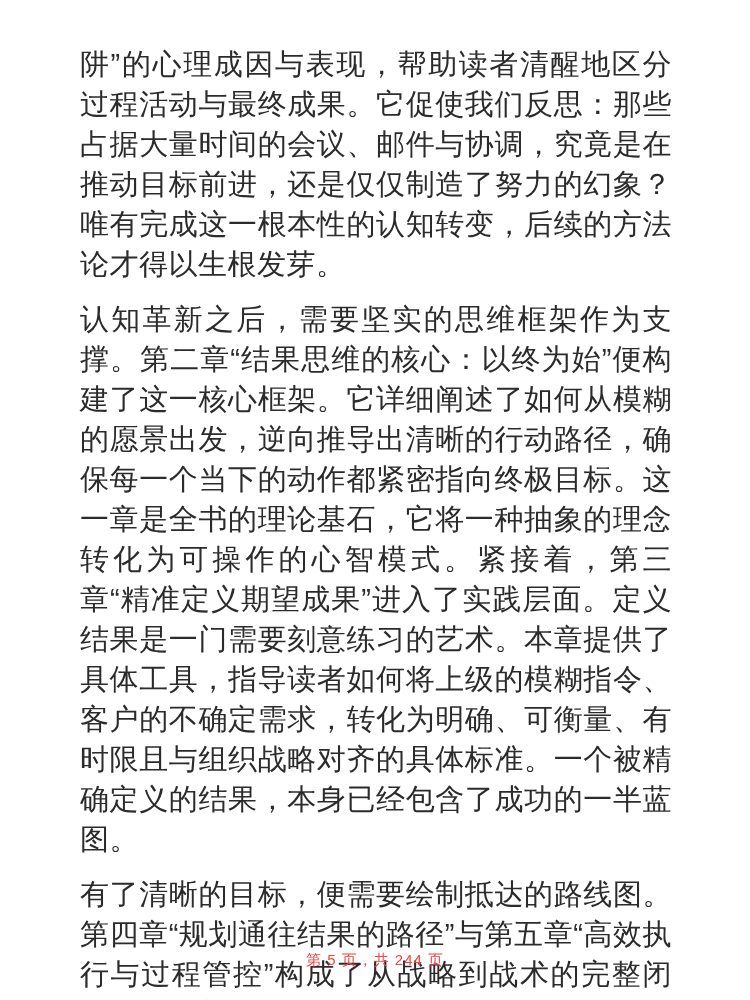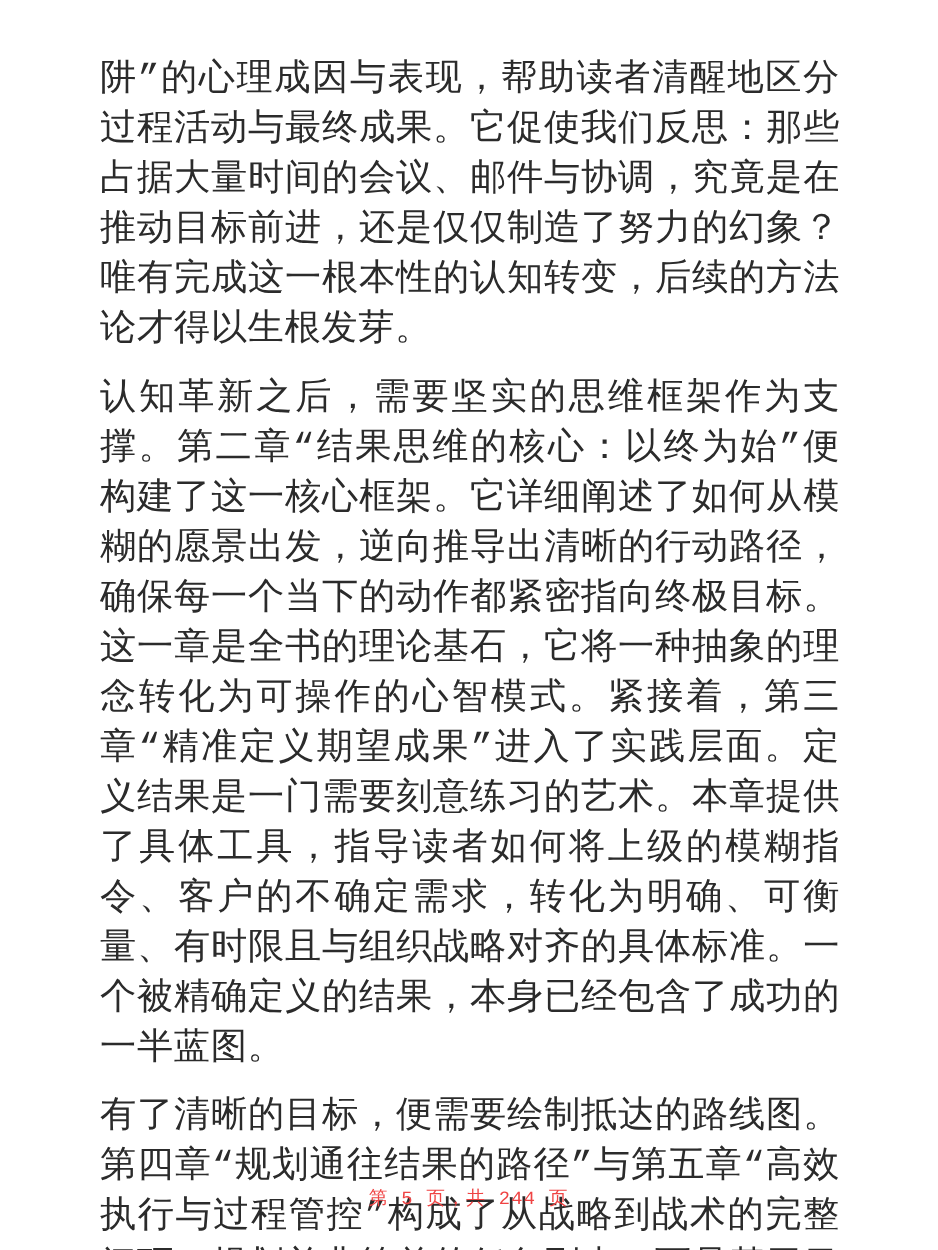--- a/index.html
+++ b/index.html
@@ -6,21 +6,21 @@
     margin: 0;
     padding: 0;
     background: #ffffff;
   }
   .page {
     position: relative;
     width: 750px;
     height: 1000px;
     background: #ffffff;
     overflow: hidden;
-    font-family: Liberation Mono, monospace;
+    font-family: Liberation Sans, sans-serif;
   }
   .content {
     position: absolute;
     top: 44px;
     left: 80px;
     width: 592px;
     font-size: 29px;
     line-height: 40px;
     color: #2b2b2b;
     text-align: justify;

